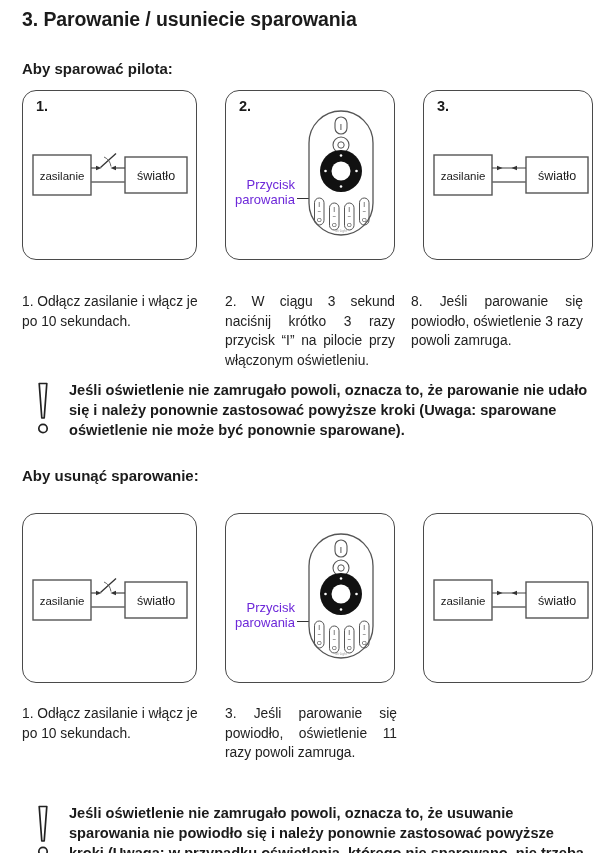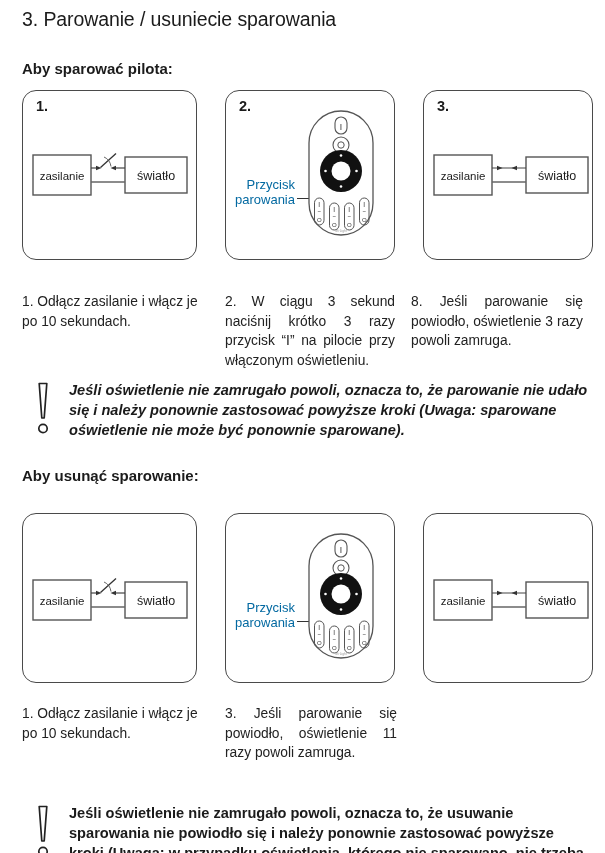--- a/index.html
+++ b/index.html
@@ -7,21 +7,21 @@
   .page {
     position: relative;
     width: 605px; height: 853px;
     background: #ffffff;
     font-family: "Liberation Sans", sans-serif;
     color: #1b1b1b;
     overflow: hidden;
   }
   .title {
     position: absolute; left: 22px; top: 8px;
-    font-size: 19.5px; font-weight: 400; letter-spacing: -0.1px;
+    font-size: 19.5px; font-weight: 700; letter-spacing: -0.1px;
     margin: 0;
   }
   .subhead {
     position: absolute; left: 22px;
     font-size: 15px; font-weight: 700; margin: 0; text-align: center;
   }
   .subhead.s1 { top: 60px; }
   .subhead.s2 { top: 467px; }
 
   .boxes-row { position: absolute; left: 22px; display: flex; }
@@ -37,21 +37,21 @@
   .box-num {
     position: absolute; top: 7px; left: 13px;
     font-size: 14.5px; font-weight: 700;
   }
   .circuit { position: absolute; left: 9px; top: 53px; }
   .r2 .circuit { top: 55px; }
 
   .remote-svg { position: absolute; left: 82px; top: 19px; }
   .pair-label {
     position: absolute; left: 6px; top: 86px; width: 63px;
-    font-size: 13px; line-height: 15px; text-align: right; color:#0369a1;
+    font-size: 13px; line-height: 15px; text-align: right; color:#6d28d9;
   }
   .pair-line {
     position: absolute; left: 71px; top: 107px; width: 20px;
     border-top: 1.5px solid #333;
   }
 
   .steps-row { position: absolute; left: 22px; display: flex; }
   .steps-row.r1 { top: 292px; }
   .steps-row.r2 { top: 704px; }
   .step {
@@ -59,21 +59,21 @@
     hyphens: manual;
   }
   .step.c1 { width: 186px; margin-right: 17px; }
   .step.c2 { width: 170px; margin-right: 16px; text-align: justify; }
   .step.c3 { width: 172px; text-align: justify; }
 
   .warning {
     position: absolute; left: 33px; width: 560px;
     display: flex; gap: 16px; align-items: flex-start;
   }
-  .warning.wa1 { top: 380px; font-style: italic; }
+  .warning.wa1 { top: 380px; }
   .warning.wa2 { top: 803px; }
   .warning p {
     margin: 0; width: 522px;
     font-size: 14.6px; font-weight: 700; line-height: 20px; color:#1b1b1b;
   }
   .excl { flex: 0 0 auto; margin-top: 2px; }
 </style>
 </head>
 <body>
 

